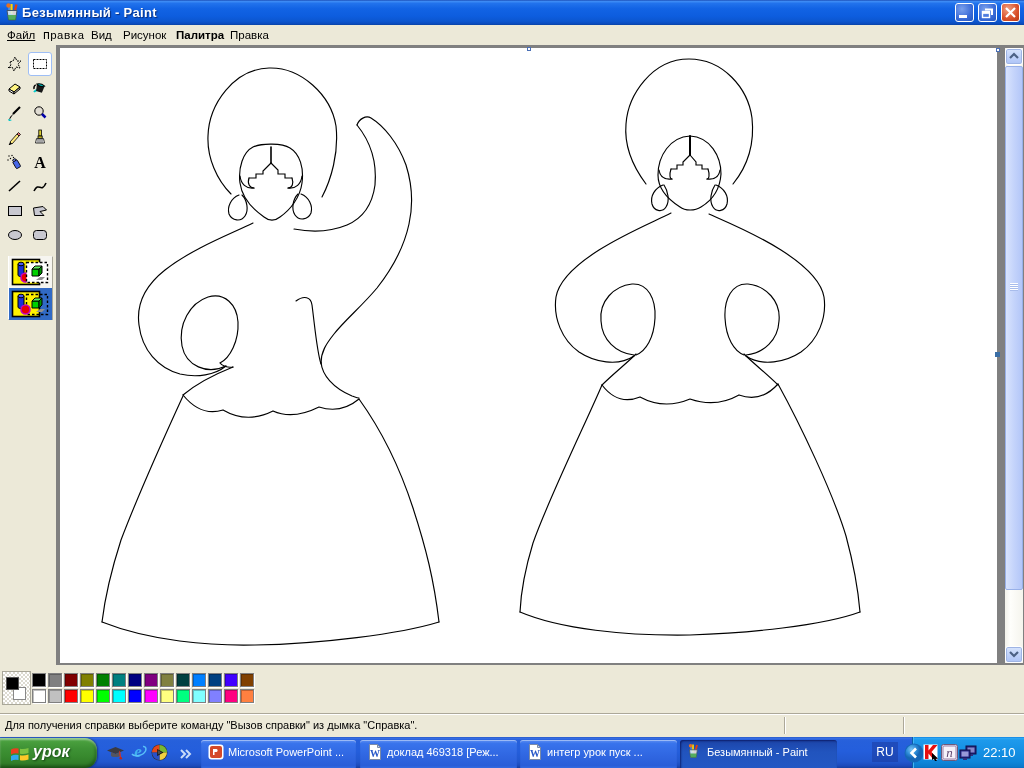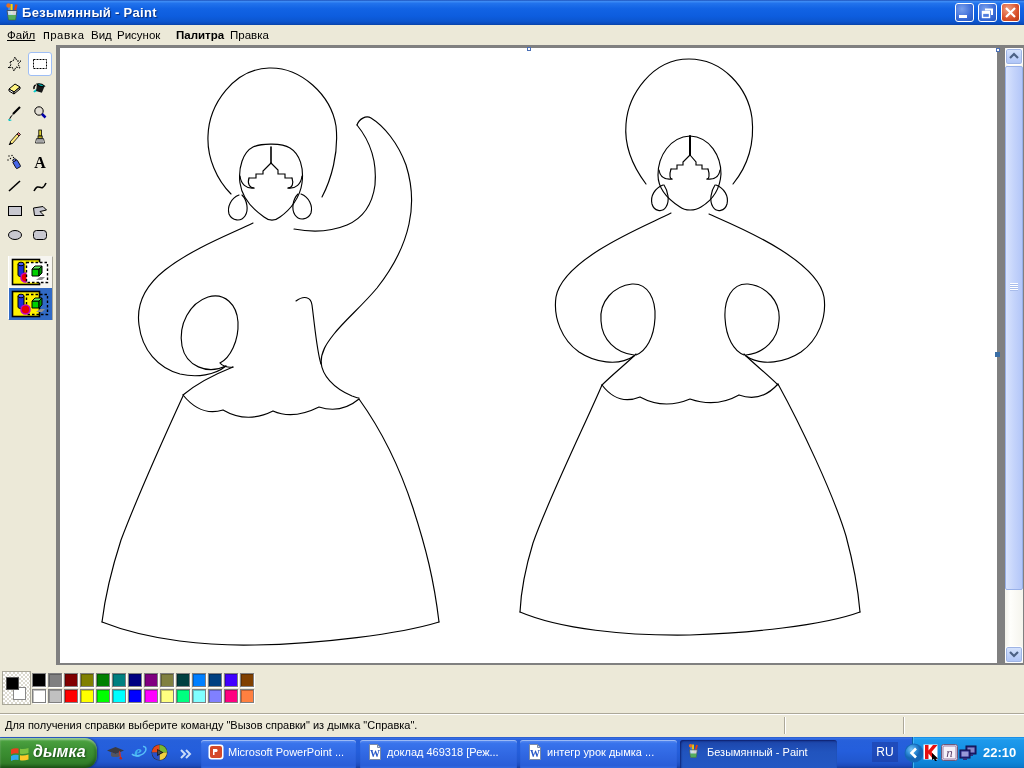--- a/index.html
+++ b/index.html
@@ -52,41 +52,41 @@
 #starttext{left:33px;top:743px;color:#fff;font-size:16px;font-weight:bold;font-style:italic;text-shadow:1px 1px 2px rgba(0,30,0,0.6);}
 .task{position:absolute;top:740px;height:30px;border-radius:3px;
 background:linear-gradient(to bottom,#5D8FF1 0,#3873EC 12%,#3067E2 50%,#2A5ED8 85%,#3C74E8 100%);
 box-shadow:inset 0 1px 0 rgba(255,255,255,0.4),inset 0 -1px 1px rgba(0,0,80,0.25);}
 .task.active{background:linear-gradient(to bottom,#1C44A8 0,#2154BE 40%,#2458C4 100%);box-shadow:inset 1px 1px 2px rgba(0,0,60,0.6);}
 .tasktext{position:absolute;left:27px;top:5.5px;font-size:11px;color:#fff;white-space:nowrap;}
 #tray{left:912px;top:737px;width:112px;height:31px;
 background:linear-gradient(to bottom,#0E7EE0 0,#2DA8F4 4%,#1E9AEC 10%,#1590E4 45%,#0F86DA 80%,#0C7BCC 95%,#0A6EC0 100%);
 border-left:1px solid #0A5EA6;box-shadow:inset 1px 0 0 #45B5F4;}
 #ru{left:872px;top:742px;width:26px;height:20px;background:rgba(20,40,130,0.35);color:#fff;font-size:12px;text-align:center;line-height:20px;}
-#clock{left:983px;top:745px;color:#fff;font-size:13px;font-weight:bold;}
+#clock{left:983px;top:745px;color:#fff;font-size:13px;}
 </style></head>
 <body>
 <div class="abs" id="titlebar"></div>
 <div class="abs" style="left:4px;top:2px;"><svg width="16" height="19" viewBox="0 0 16 19">
       <line x1="7.5" y1="2" x2="7.5" y2="12" stroke="#FFD700" stroke-width="2.2"></line>
       <line x1="12.5" y1="2.5" x2="9.5" y2="14" stroke="#E04010" stroke-width="2.4"></line>
       <line x1="5" y1="5" x2="5.5" y2="12" stroke="#5090E0" stroke-width="1.8"></line>
       <circle cx="4.5" cy="3.5" r="2.2" fill="#E87020"></circle>
       <path d="M3,8.5 L13,8.5 L11.5,18 L4.5,18 Z" fill="rgba(220,235,245,0.85)" stroke="#445566" stroke-width="1"></path>
       <path d="M4,13 L12,13 L11.5,18 L4.5,18 Z" fill="#30A030" opacity="0.75"></path>
     </svg></div>
 <div class="abs" id="titletext">Безымянный - Paint</div>
 <div class="abs capbtn" id="btnmin"></div>
 <div class="abs capbtn" id="btnmax"></div>
 <div class="abs capbtn" id="btnclose"></div>
 <div class="abs" id="menubar">
 <span class="mi" style="left:7px;text-decoration:underline;">Файл</span>
 <span class="mi" style="left:43px;font-family:Liberation Mono, monospace;">Правка</span>
 <span class="mi" style="left:91px;">Вид</span>
-<span class="mi" style="left:117px;">Рисунок</span>
+<span class="mi" style="left:123px;">Рисунок</span>
 <span class="mi" style="left:176px;font-weight:bold;">Палитра</span>
 <span class="mi" style="left:230px;">Правка</span>
 </div>
 <div class="abs" id="work"></div>
 <div class="abs" id="canvas"></div>
 <div class="abs" id="toolpanel"></div>
 <div class="tb" style="left:3px;top:52px;">
     <svg width="16" height="16" viewBox="0 0 16 16">
       <path d="M3,6 L6,5 L8,1 L10,5 L14,5 L11,8 L13,12 L9,11 L7,15 L5,11 L1,12 L4,9 Z" stroke="#000" fill="none" stroke-dasharray="2,1"></path>
     </svg>
@@ -302,21 +302,21 @@
 <div class="sw" style="left:192px;top:689px;background:#80FFFF;"></div>
 <div class="sw" style="left:208px;top:689px;background:#8080FF;"></div>
 <div class="sw" style="left:224px;top:689px;background:#FF0080;"></div>
 <div class="sw" style="left:240px;top:689px;background:#FF8040;"></div>
 <div class="abs" id="statusbar"></div>
 <div class="abs" id="stext">Для получения справки выберите команду "Вызов справки" из дымка "Справка".</div>
 <div class="sep" style="left:784px;"></div>
 <div class="sep" style="left:903px;"></div>
 <div class="abs" id="taskbar"></div>
 <div class="abs" id="startbtn"></div>
-<div class="abs" id="starttext">дымка</div>
+<div class="abs" id="starttext">урок</div>
 <div class="abs" style="left:107px;top:746px;"><svg width="17" height="13" viewBox="0 0 17 13">
       <path d="M8.5,0 L17,3.5 L8.5,7 L0,3.5 Z" fill="#3A3A42"></path>
       <path d="M4,5 L4,8.5 C4,10.5 13,10.5 13,8.5 L13,5 L8.5,7 Z" fill="#55555F"></path>
       <path d="M12,3.8 L12.6,9.5 L14.2,11.5 L13.4,5" fill="#D83020"></path>
       <circle cx="13.8" cy="11.3" r="1.3" fill="#C02818"></circle>
     </svg></div>
 <div class="abs" style="left:130px;top:743px;"><svg width="17" height="17" viewBox="0 0 17 17">
       <text x="8" y="14" font-size="17" font-weight="bold" font-style="italic" text-anchor="middle" fill="#40B0F0" font-family="Liberation Serif">e</text>
       <path d="M2,11 C4,14 13,13 15.5,8 C16.5,5.5 15.5,3 13,3.5" fill="none" stroke="#58C0F8" stroke-width="1.5"></path>
     </svg></div>
@@ -347,21 +347,21 @@
         <text x="8" y="12.5" font-size="10" font-weight="bold" font-family="Liberation Serif" text-anchor="middle" fill="#2858C8">W</text>
       </svg></div>
     <span class="tasktext">доклад 469318 [Реж...</span>
   </div>
 <div class="task" style="left:520px;width:157px;">
     <div style="position:absolute;left:7px;top:4px;"><svg width="16" height="16" viewBox="0 0 16 16">
         <path d="M2.5,0.5 L10.5,0.5 L13.5,3.5 L13.5,15.5 L2.5,15.5 Z" fill="#fff" stroke="#7A8AA8"></path>
         <path d="M10.5,0.5 L10.5,3.5 L13.5,3.5 Z" fill="#C8D4E8" stroke="#7A8AA8"></path>
         <text x="8" y="12.5" font-size="10" font-weight="bold" font-family="Liberation Serif" text-anchor="middle" fill="#2858C8">W</text>
       </svg></div>
-    <span class="tasktext">интегр урок дымка ...</span>
+    <span class="tasktext">интегр урок пуск ...</span>
   </div>
 <div class="task active" style="left:680px;width:157px;">
     <div style="position:absolute;left:7px;top:3px;transform:scale(0.8);transform-origin:0 0;"><svg width="16" height="19" viewBox="0 0 16 19">
         <line x1="7.5" y1="2" x2="7.5" y2="12" stroke="#FFD700" stroke-width="2.2"></line>
         <line x1="12.5" y1="2.5" x2="9.5" y2="14" stroke="#E04010" stroke-width="2.4"></line>
         <line x1="5" y1="5" x2="5.5" y2="12" stroke="#5090E0" stroke-width="1.8"></line>
         <circle cx="4.5" cy="3.5" r="2.2" fill="#E87020"></circle>
         <path d="M3,8.5 L13,8.5 L11.5,18 L4.5,18 Z" fill="rgba(220,235,245,0.85)" stroke="#445566" stroke-width="1"></path>
         <path d="M4,13 L12,13 L11.5,18 L4.5,18 Z" fill="#30A030" opacity="0.75"></path>
       </svg></div>

